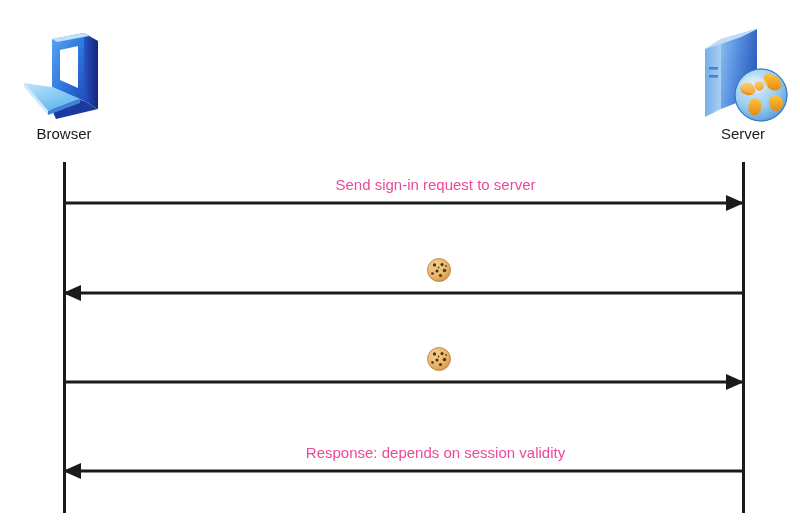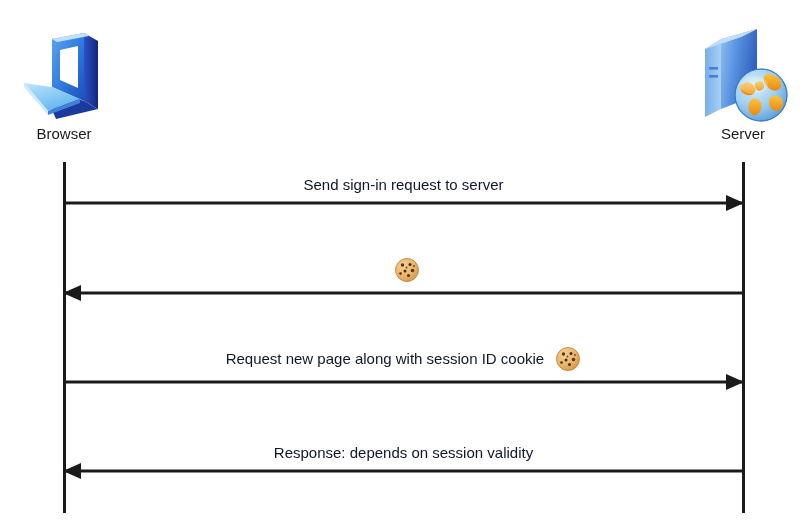--- a/index.html
+++ b/index.html
@@ -90,23 +90,24 @@
     border-right: 18px solid #1a1a1a;
     transform: translateY(-8px);
   }
   .msg-label {
     position: absolute;
     left: 0;
     width: 100%;
     bottom: 9px;
     text-align: center;
     font-size: 15px;
-    color: #0f172a;
+    color: #ec4899;
     line-height: 19px;
     white-space: nowrap;
+    padding-left: 32px;
   }
   .msg-label .cookie {
     display: inline-block;
     vertical-align: middle;
     margin-left: 7px;
     position: relative;
     top: -1px;
   }
 
   
@@ -250,21 +251,20 @@
           <circle cx="20" cy="9" r="0.9" fill="#6b3f1c"></circle>
         </svg>
       </span>
     </div>
     <div class="msg-line"></div>
     <div class="arrowhead left"></div>
   </div>
 
   <div class="message" id="message-2">
     <div class="msg-label">
-      <span>Request new page along with session ID cookie</span>
       <span class="cookie">
         <svg width="26" height="26" viewBox="0 0 26 26" aria-hidden="true">
           <defs>
             <radialGradient id="ck2" cx="0.35" cy="0.3" r="0.8">
               <stop offset="0%" stop-color="#f3cf92"></stop>
               <stop offset="60%" stop-color="#e8b56a"></stop>
               <stop offset="100%" stop-color="#cf9347"></stop>
             </radialGradient>
           </defs>
           <circle cx="13" cy="13" r="11.5" fill="url(#ck2)" stroke="#bb8038" stroke-width="0.8"></circle>

